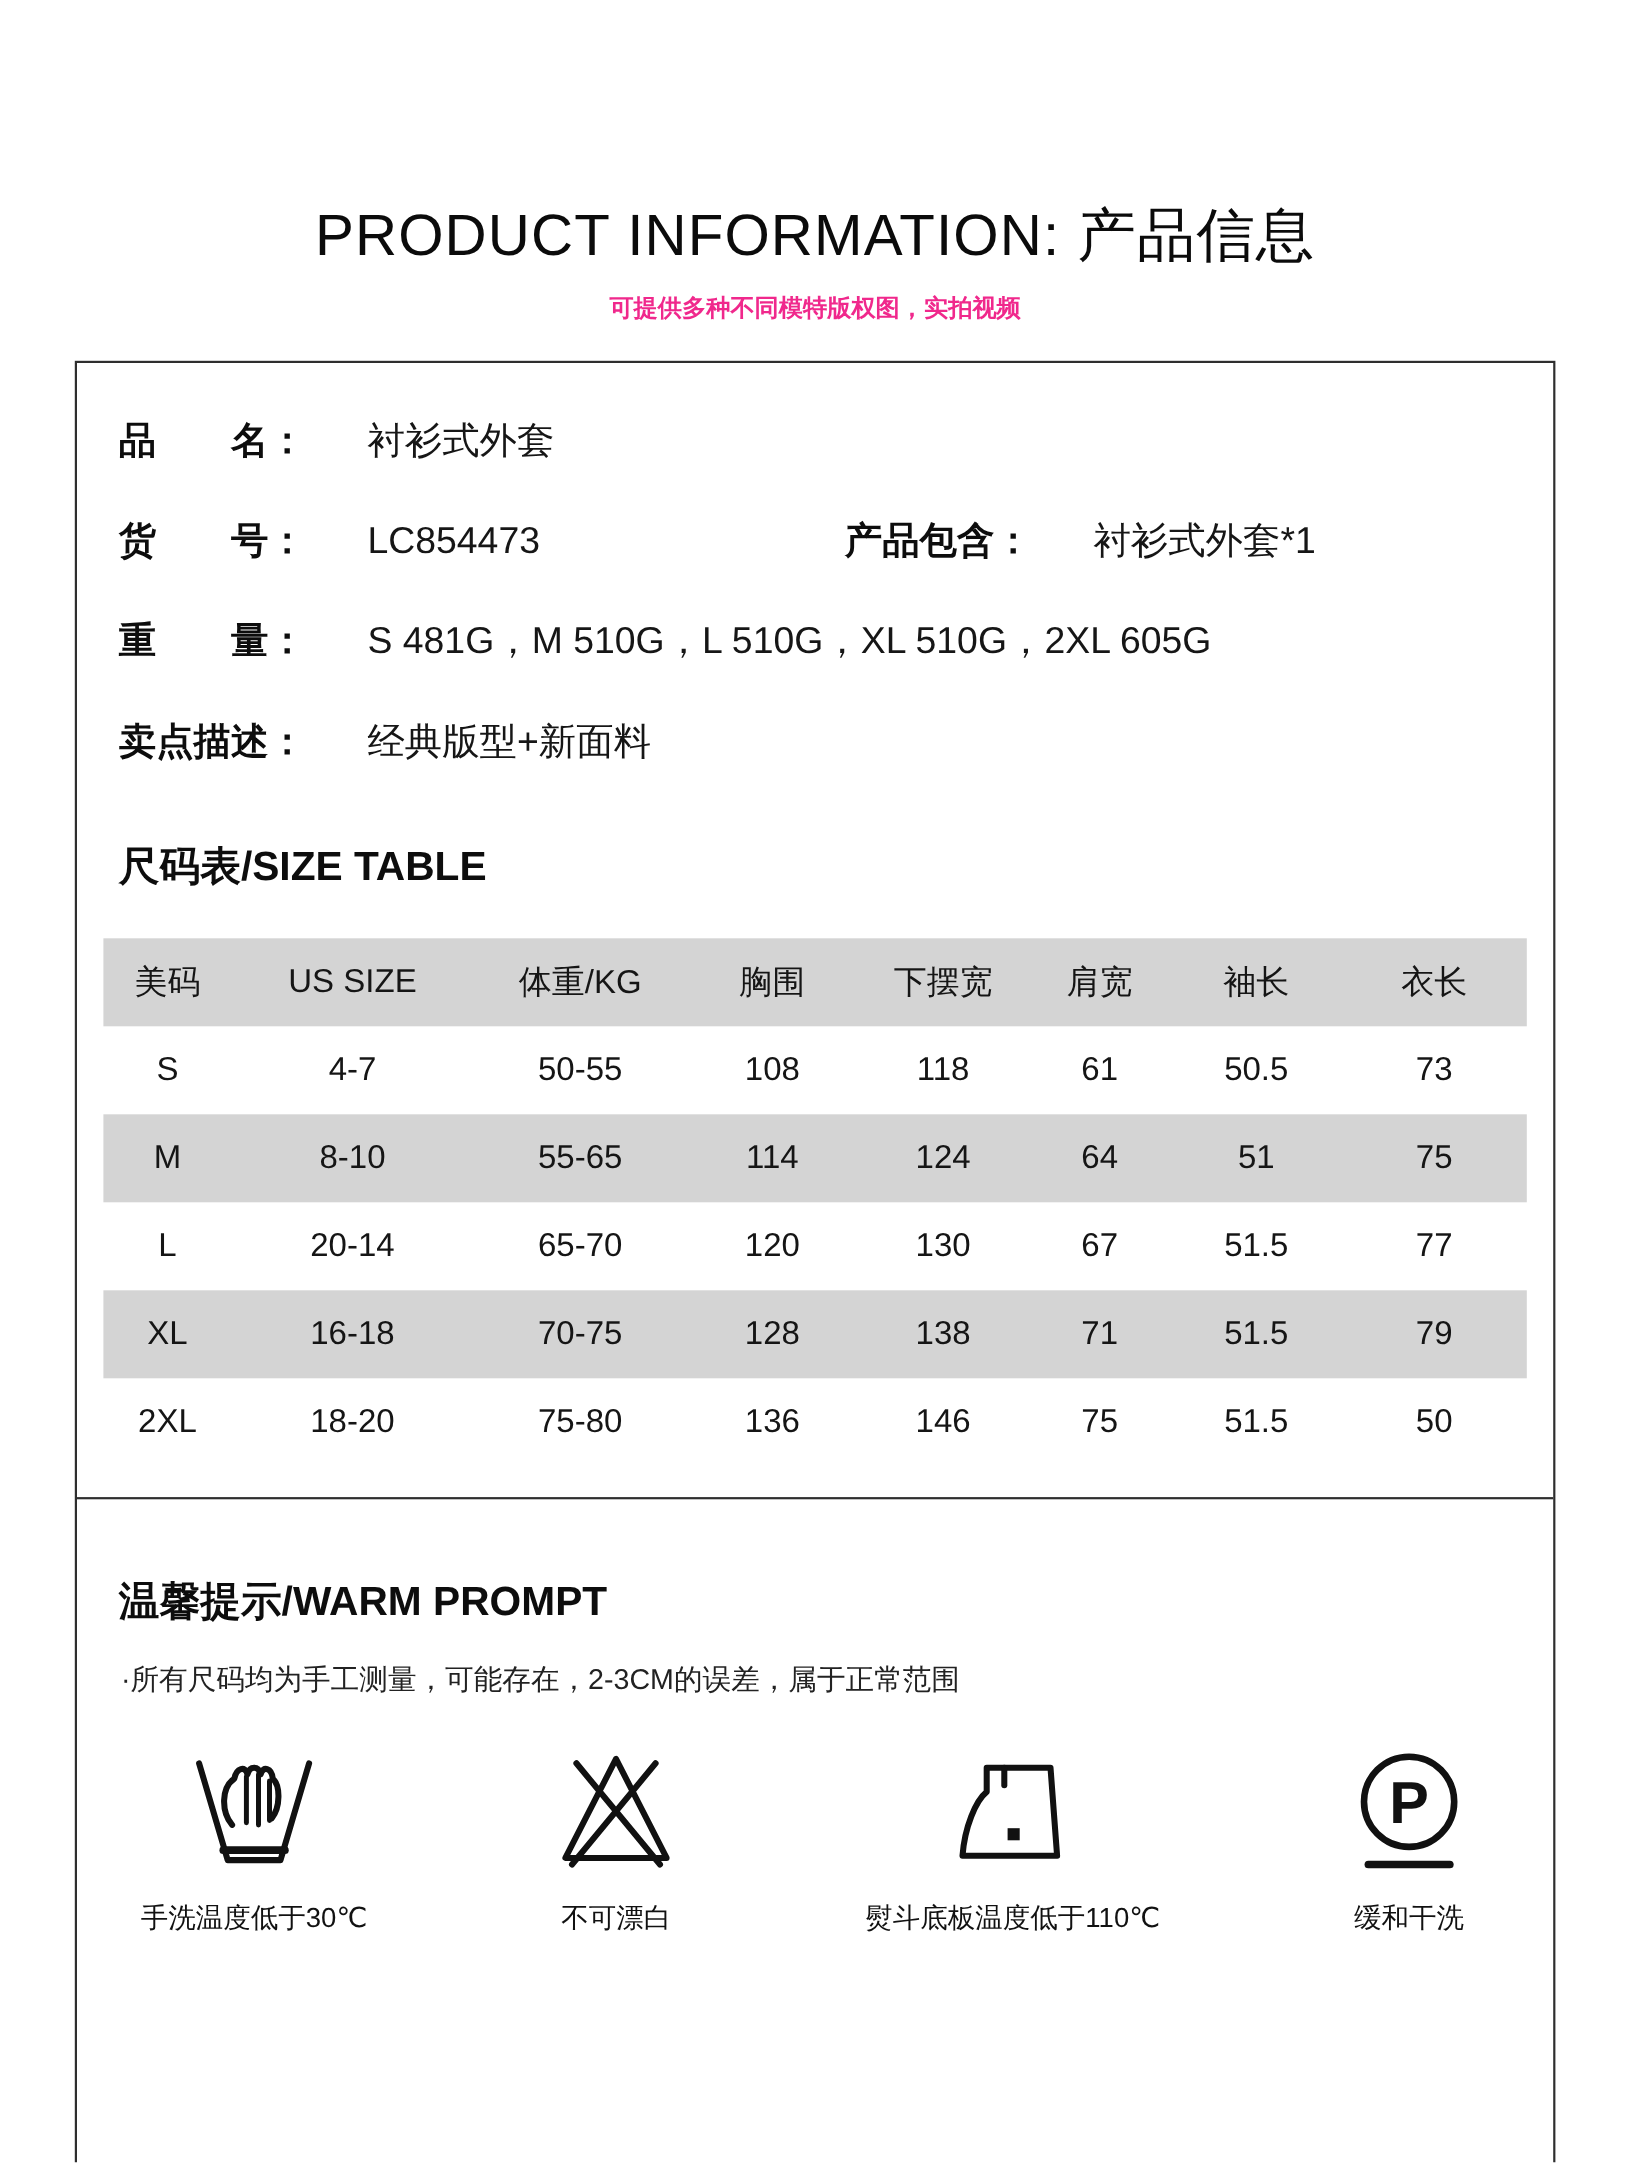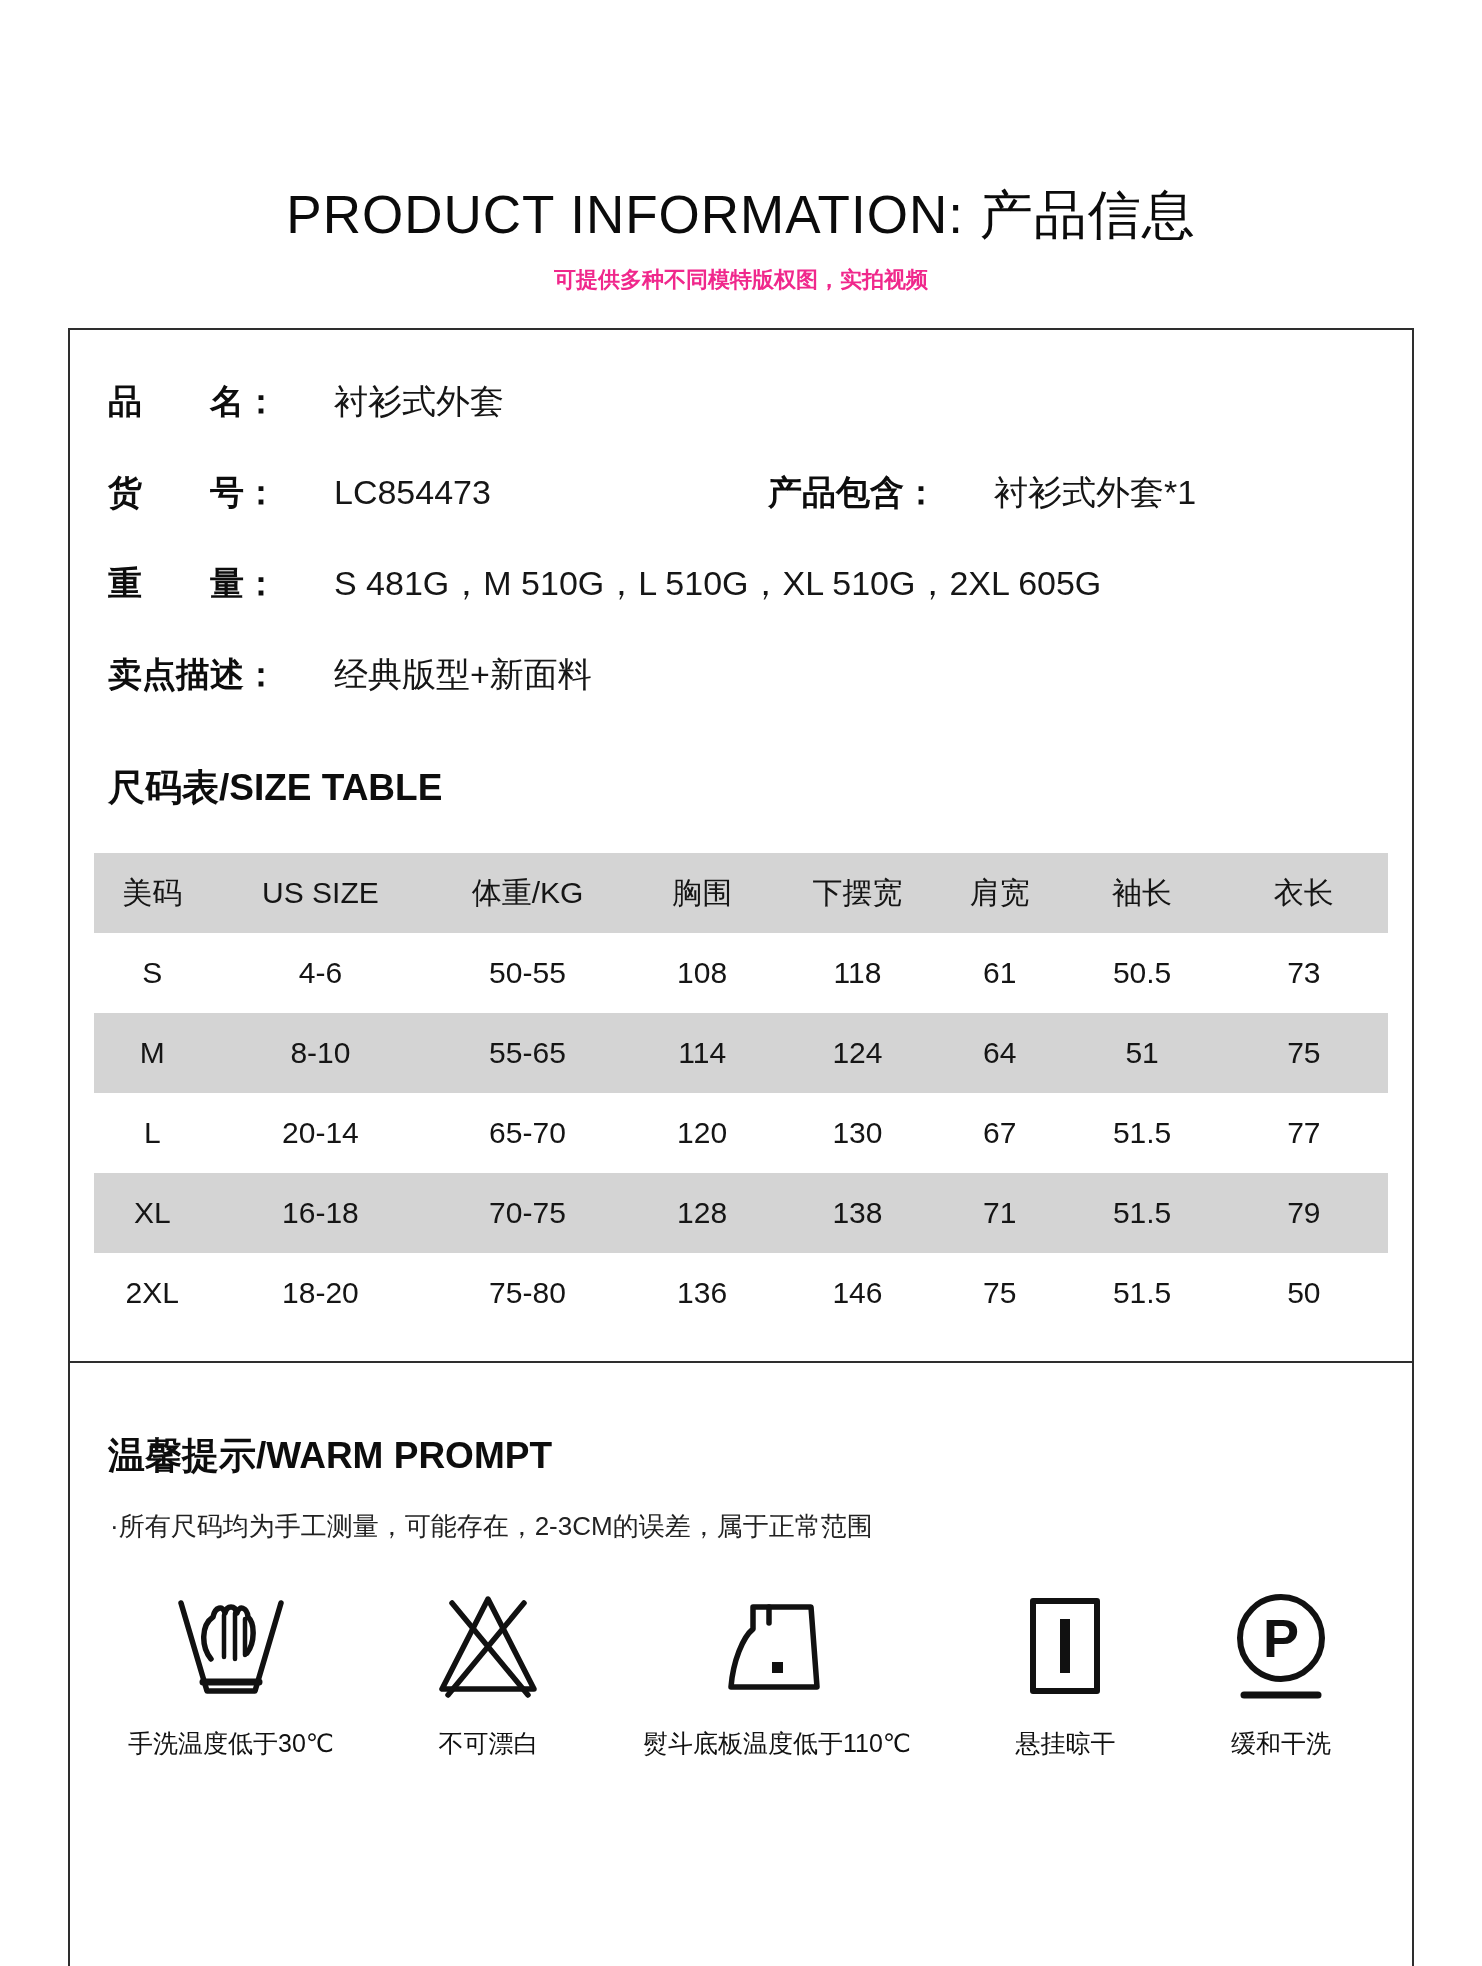--- a/index.html
+++ b/index.html
@@ -97,21 +97,21 @@
         <div class="tc c3">体重/KG</div>
         <div class="tc c4">胸围</div>
         <div class="tc c5">下摆宽</div>
         <div class="tc c6">肩宽</div>
         <div class="tc c7">袖长</div>
         <div class="tc c8">衣长</div>
       </div>
 
       <div class="t-row">
         <div class="tc c1">S</div>
-        <div class="tc c2">4-6</div>
+        <div class="tc c2">4-7</div>
         <div class="tc c3">50-55</div>
         <div class="tc c4">108</div>
         <div class="tc c5">118</div>
         <div class="tc c6">61</div>
         <div class="tc c7">50.5</div>
         <div class="tc c8">73</div>
       </div>
 
       <div class="t-row striped">
         <div class="tc c1">M</div>
@@ -191,29 +191,20 @@
         <span class="care-icon">
           <svg width="122" height="120" viewBox="0 0 120 120" fill="none" stroke="#111" stroke-width="5.5" stroke-linecap="round" stroke-linejoin="round">
             <path d="M36 46 V24 H94 L100 104 H14 C16 78 26 54 36 46 Z"></path>
             <path d="M52 24 V40"></path>
             <rect x="55" y="79" width="11" height="11" fill="#111" stroke="none"></rect>
           </svg>
         </span>
         <span class="care-label">熨斗底板温度低于110℃</span>
       </div>
 
-      <div class="care-item">
-        <span class="care-icon">
-          <svg width="122" height="120" viewBox="0 0 120 120" fill="none" stroke="#111" stroke-width="6" stroke-linejoin="round">
-            <rect x="28" y="18" width="64" height="90"></rect>
-            <rect x="55" y="36" width="10" height="54" fill="#111" stroke="none"></rect>
-          </svg>
-        </span>
-        <span class="care-label">悬挂晾干</span>
-      </div>
 
       <div class="care-item">
         <span class="care-icon">
           <svg width="122" height="120" viewBox="0 0 120 120" fill="none" stroke="#111" stroke-width="6" stroke-linecap="round">
             <circle cx="60" cy="55" r="41"></circle>
             <text x="60" y="74" text-anchor="middle" fill="#111" stroke="none" style="font-family:'Liberation Sans',sans-serif;font-size:54px;font-weight:600;">P</text>
             <line x1="23" y1="112" x2="97" y2="112" stroke-width="7"></line>
           </svg>
         </span>
         <span class="care-label">缓和干洗</span>

